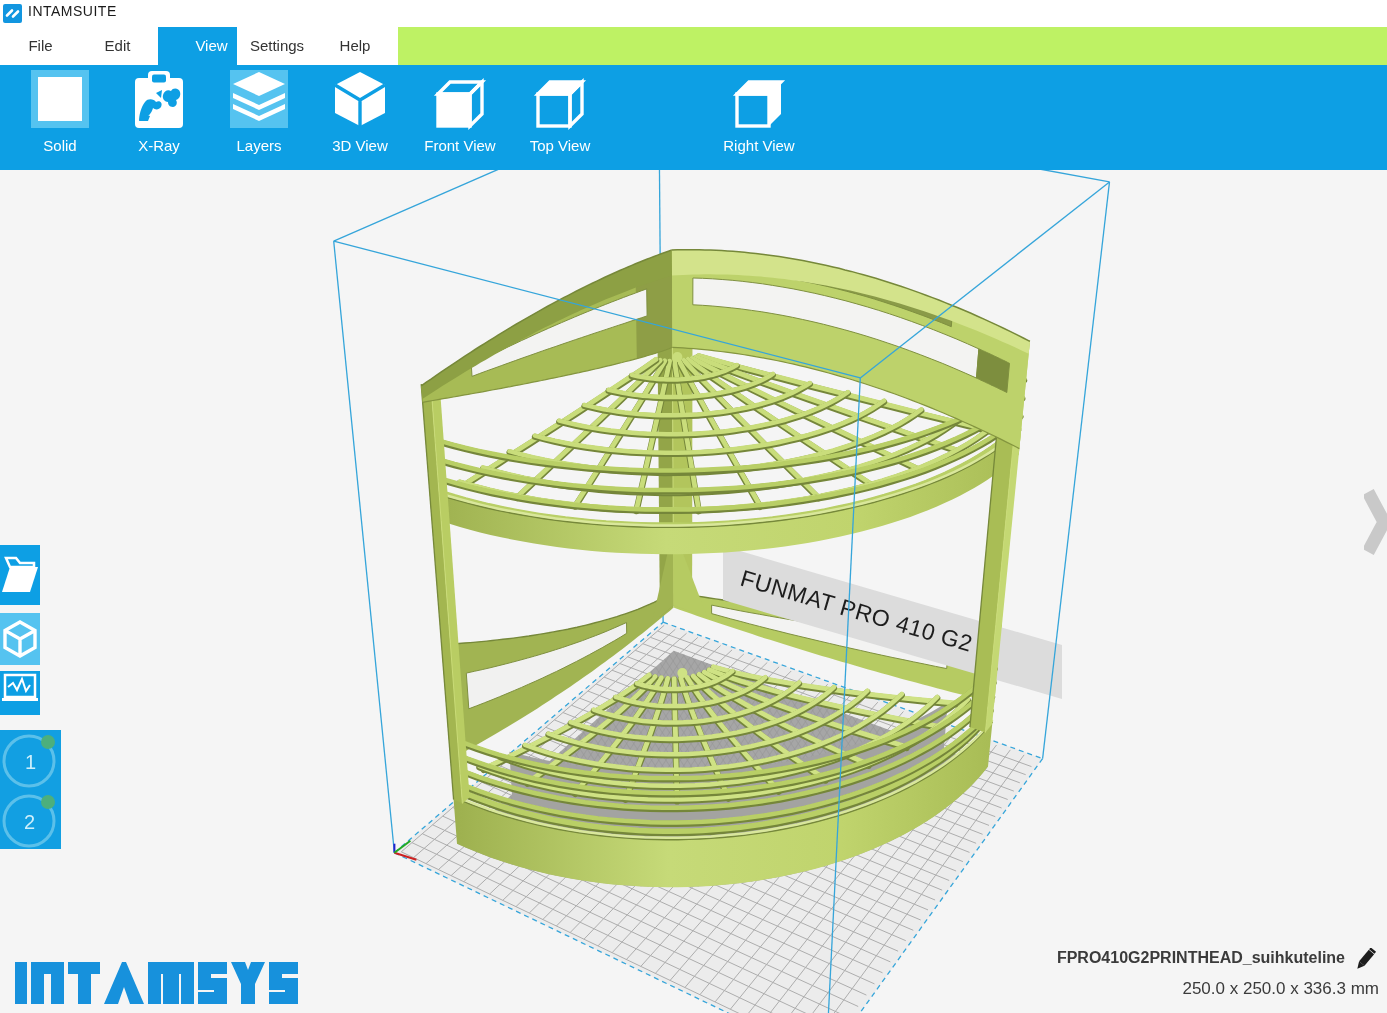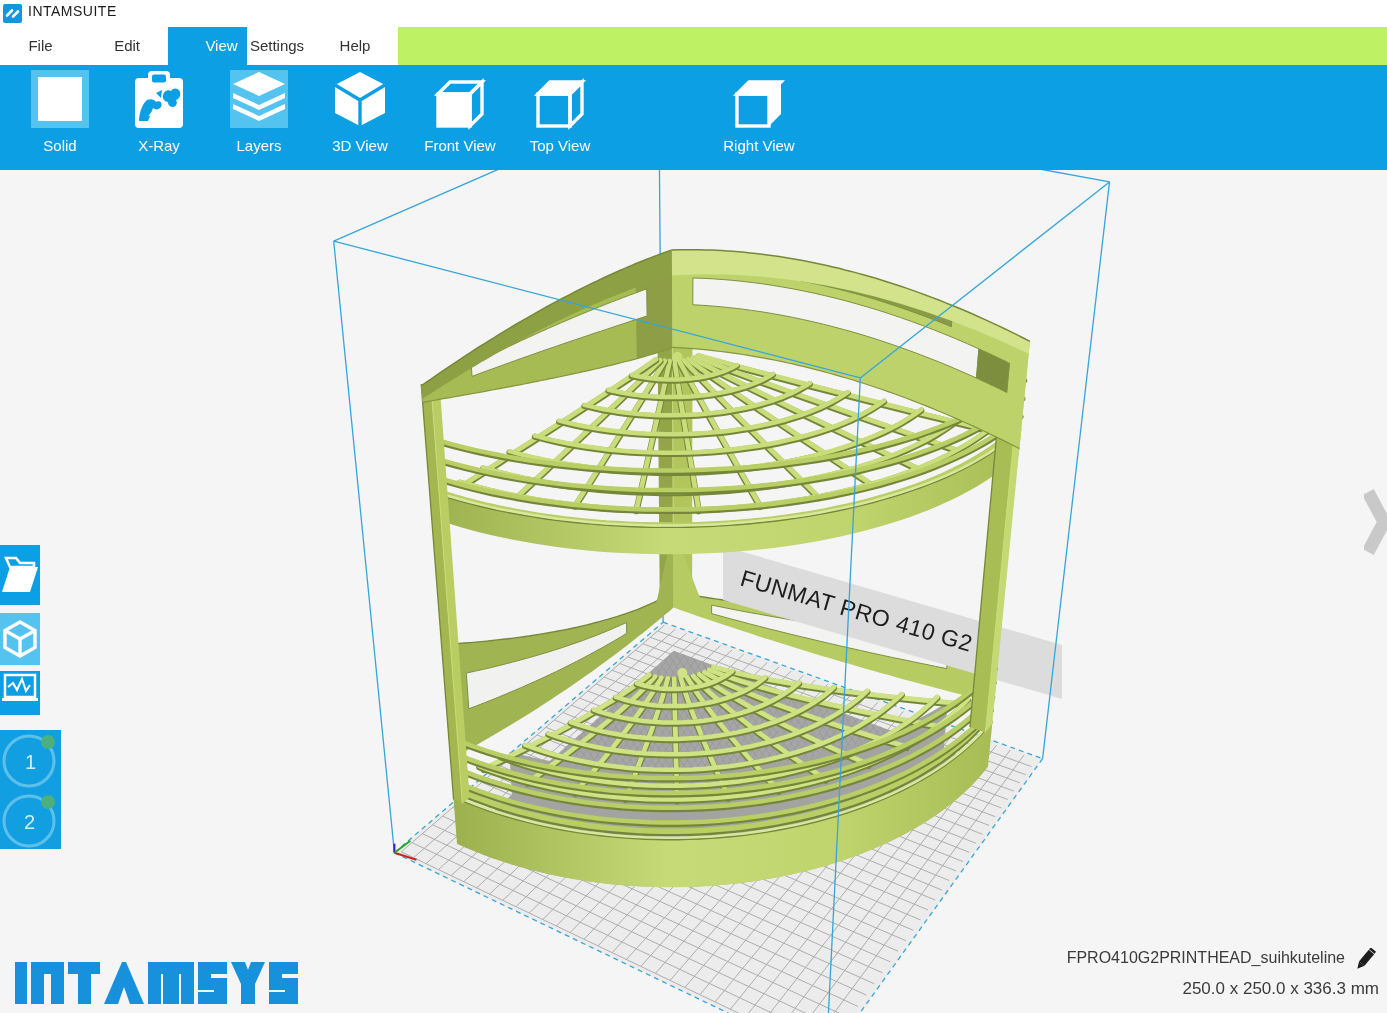--- a/index.html
+++ b/index.html
@@ -4,21 +4,21 @@
 body{width:1387px;height:1013px;font-family:"Liberation Sans",sans-serif;background:#f5f5f5;overflow:hidden;position:relative}
 .titlebar{position:absolute;left:0;top:0;width:1387px;height:27px;background:#ffffff}
 .logo{position:absolute;left:3px;top:4px;width:19px;height:19px;background:#1296e0;border-radius:2px}
 .apptitle{position:absolute;left:28px;top:3px;font-size:14px;color:#1a1a1a;letter-spacing:0.5px}
 .menubar{position:absolute;left:0;top:27px;width:1387px;height:38px;background:#bef264}
 .menuleft{position:absolute;left:0;top:0;width:398px;height:38px;background:#ffffff}
 .mi{position:absolute;top:0;height:38px;line-height:38px;font-size:15px;color:#333;text-align:center}
 .mi.act{background:#0d9fe4;color:#fff}
 .toolbar{position:absolute;left:0;top:65px;width:1387px;height:105px;background:#0d9fe4}
 .tool{position:absolute;top:5px;width:100px;text-align:center;color:#fff;font-size:15px}
-.fname{position:absolute;right:42px;top:949px;font-size:16px;font-weight:normal;color:#3b3b3b}
+.fname{position:absolute;right:42px;top:949px;font-size:16px;font-weight:bold;color:#3b3b3b}
 .fdim{position:absolute;right:8px;top:979px;font-size:17px;font-weight:normal;color:#3b3b3b}
 </style></head><body>
 <svg style="position:absolute;left:0;top:0" width="1387" height="1013" viewBox="0 0 1387 1013">
 <defs>
 <pattern id="h1" width="6" height="6" patternUnits="userSpaceOnUse" patternTransform="rotate(33)">
 <line x1="0" y1="0" x2="0" y2="6" stroke="#949494" stroke-width="1"></line>
       </pattern>
 <pattern id="h2" width="6" height="6" patternUnits="userSpaceOnUse" patternTransform="rotate(-33)">
 <line x1="0" y1="0" x2="0" y2="6" stroke="#949494" stroke-width="1"></line>
       </pattern>
@@ -193,22 +193,22 @@
 </svg>
 
 <div class="titlebar"></div>
 <div class="logo"><svg width="19" height="19">
       <path d="M4 11.5 L9 6.5 M10 12.5 L15 7.5" stroke="#fff" stroke-width="2.6" stroke-linecap="round"></path>
     </svg></div>
 <div class="apptitle">INTAMSUITE</div>
 <div class="menubar">
     <div class="menuleft"></div>
 <div class="mi" style="left:18px;width:45px;">File</div>
-<div class="mi" style="left:95px;width:45px;text-align:right;">Edit</div>
-<div class="mi act" style="left:168px;width:79px;padding-left:28px;">View</div>
+<div class="mi" style="left:95px;width:45px;">Edit</div>
+<div class="mi act" style="left:158px;width:79px;padding-left:28px;">View</div>
 <div class="mi" style="left:247px;width:60px;">Settings</div>
 <div class="mi" style="left:332px;width:46px;">Help</div>
 </div>
 <div class="toolbar">
 <div class="tool" style="left:10px"><svg width="100" height="64">
 <rect x="21" y="0" width="58" height="58" fill="#55c3f0"></rect>
         <rect x="28" y="7" width="44" height="44" fill="#fff"></rect>
       </svg><div>Solid</div></div>
 <div class="tool" style="left:109px"><svg width="100" height="64">
 <g transform="translate(26,1)">

